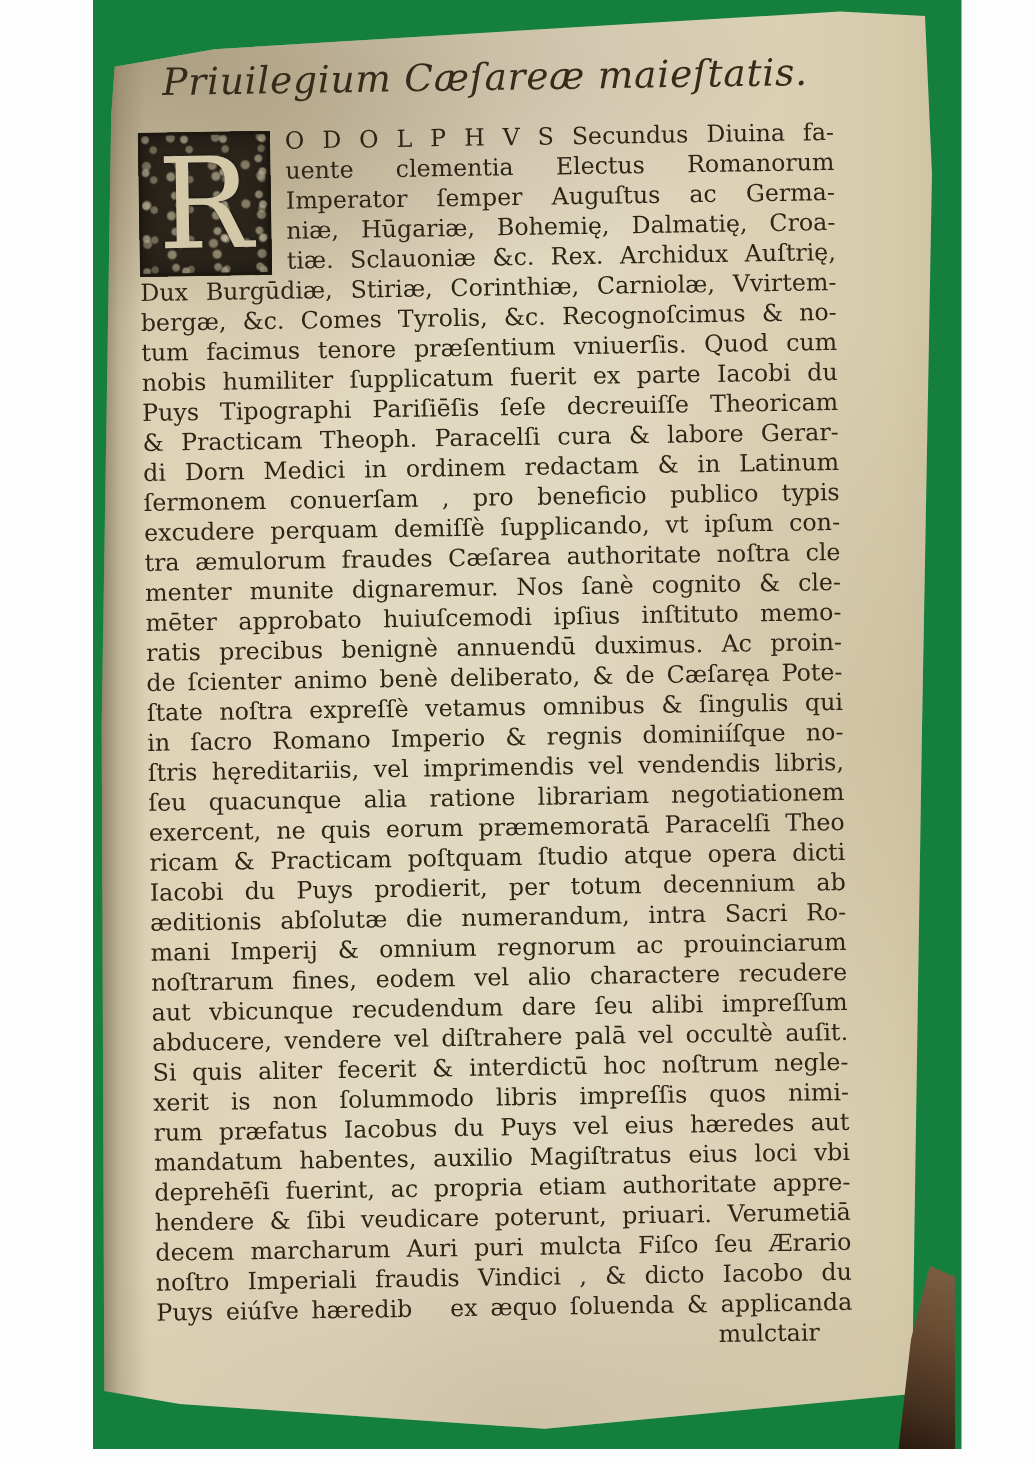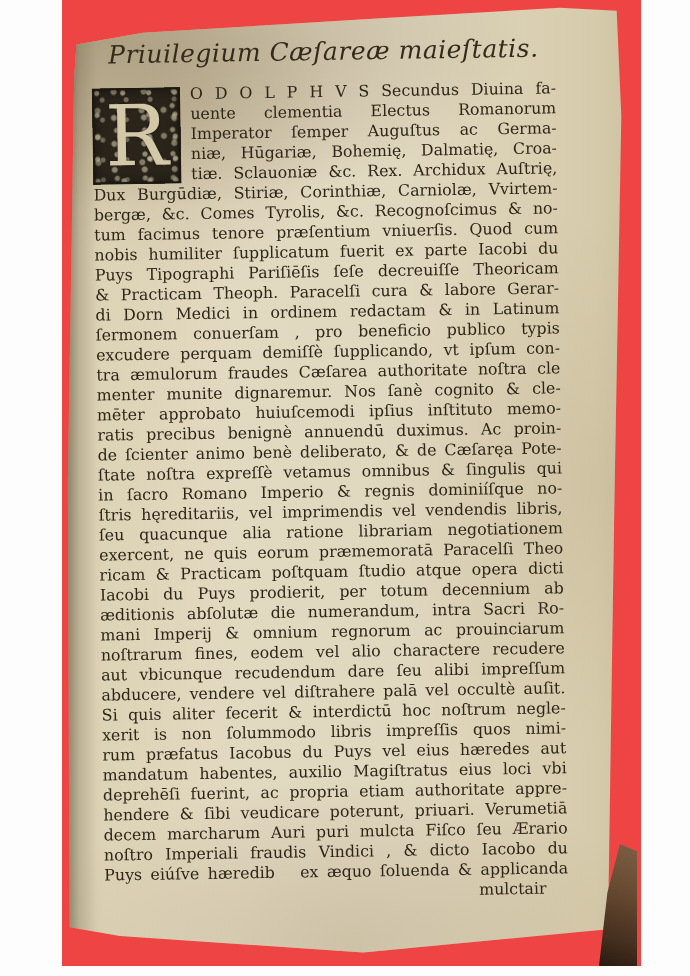--- a/index.html
+++ b/index.html
@@ -4,21 +4,21 @@
 <style>
   html,body{margin:0;padding:0;}
   body{
     width:690px;height:976px;position:relative;
     background:#fdfdfd;overflow:hidden;
     font-family:"DejaVu Serif","Liberation Serif",serif;
   }
   
   .scan{
     position:absolute;left:62px;top:0;width:579px;height:966px;
-    background:#ef4444;overflow:hidden;
+    background:#15803d;overflow:hidden;
   }
   
   .page{
     position:absolute;left:0;top:0;width:579px;height:966px;
     background:
       radial-gradient(ellipse 120% 30% at 8% 4%, rgba(140,124,95,.55), rgba(140,124,95,0) 60%),
       radial-gradient(ellipse 40% 25% at 20% 12%, rgba(168,152,120,.35), rgba(168,152,120,0) 70%),
       radial-gradient(ellipse 60% 40% at 95% 50%, rgba(190,176,144,.35), rgba(190,176,144,0) 70%),
       radial-gradient(ellipse 80% 25% at 50% 98%, rgba(176,160,128,.4), rgba(176,160,128,0) 70%),
       linear-gradient(90deg, #c9bc9d 0%, #ddd3b6 7%, #e2d9c1 30%, #e0d7bf 60%, #d6cbab 92%, #cbbf9f 100%);

